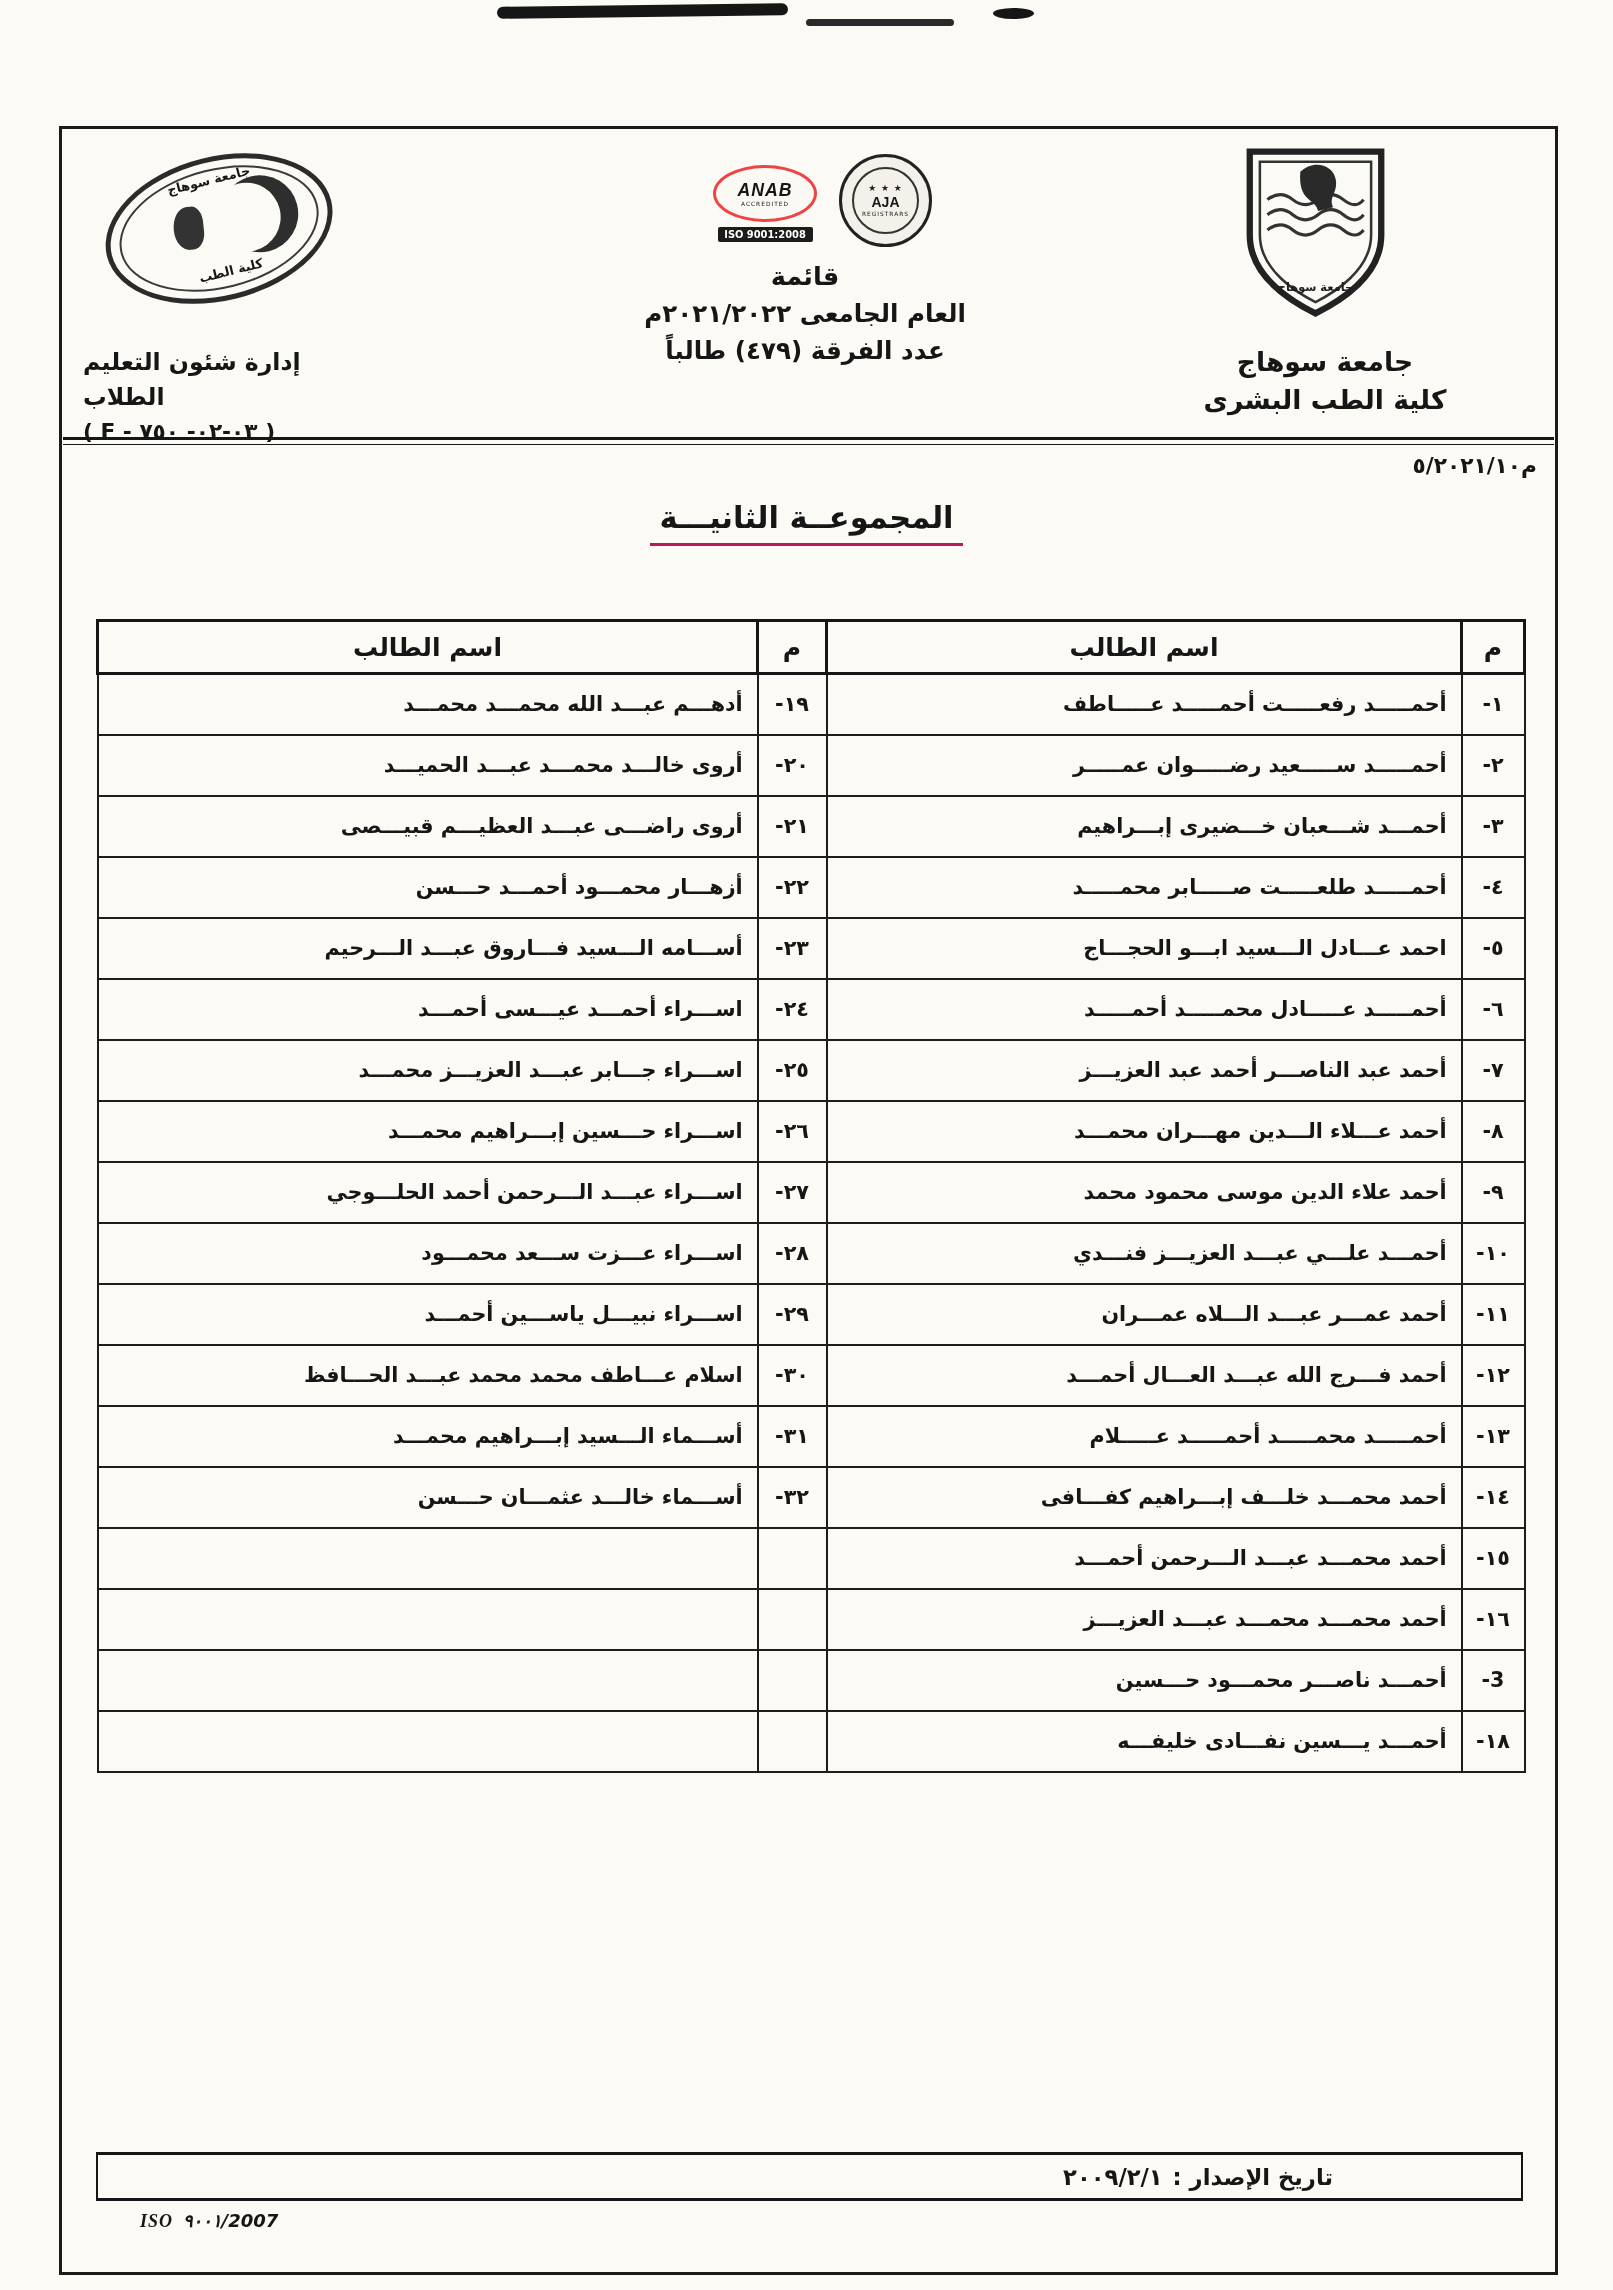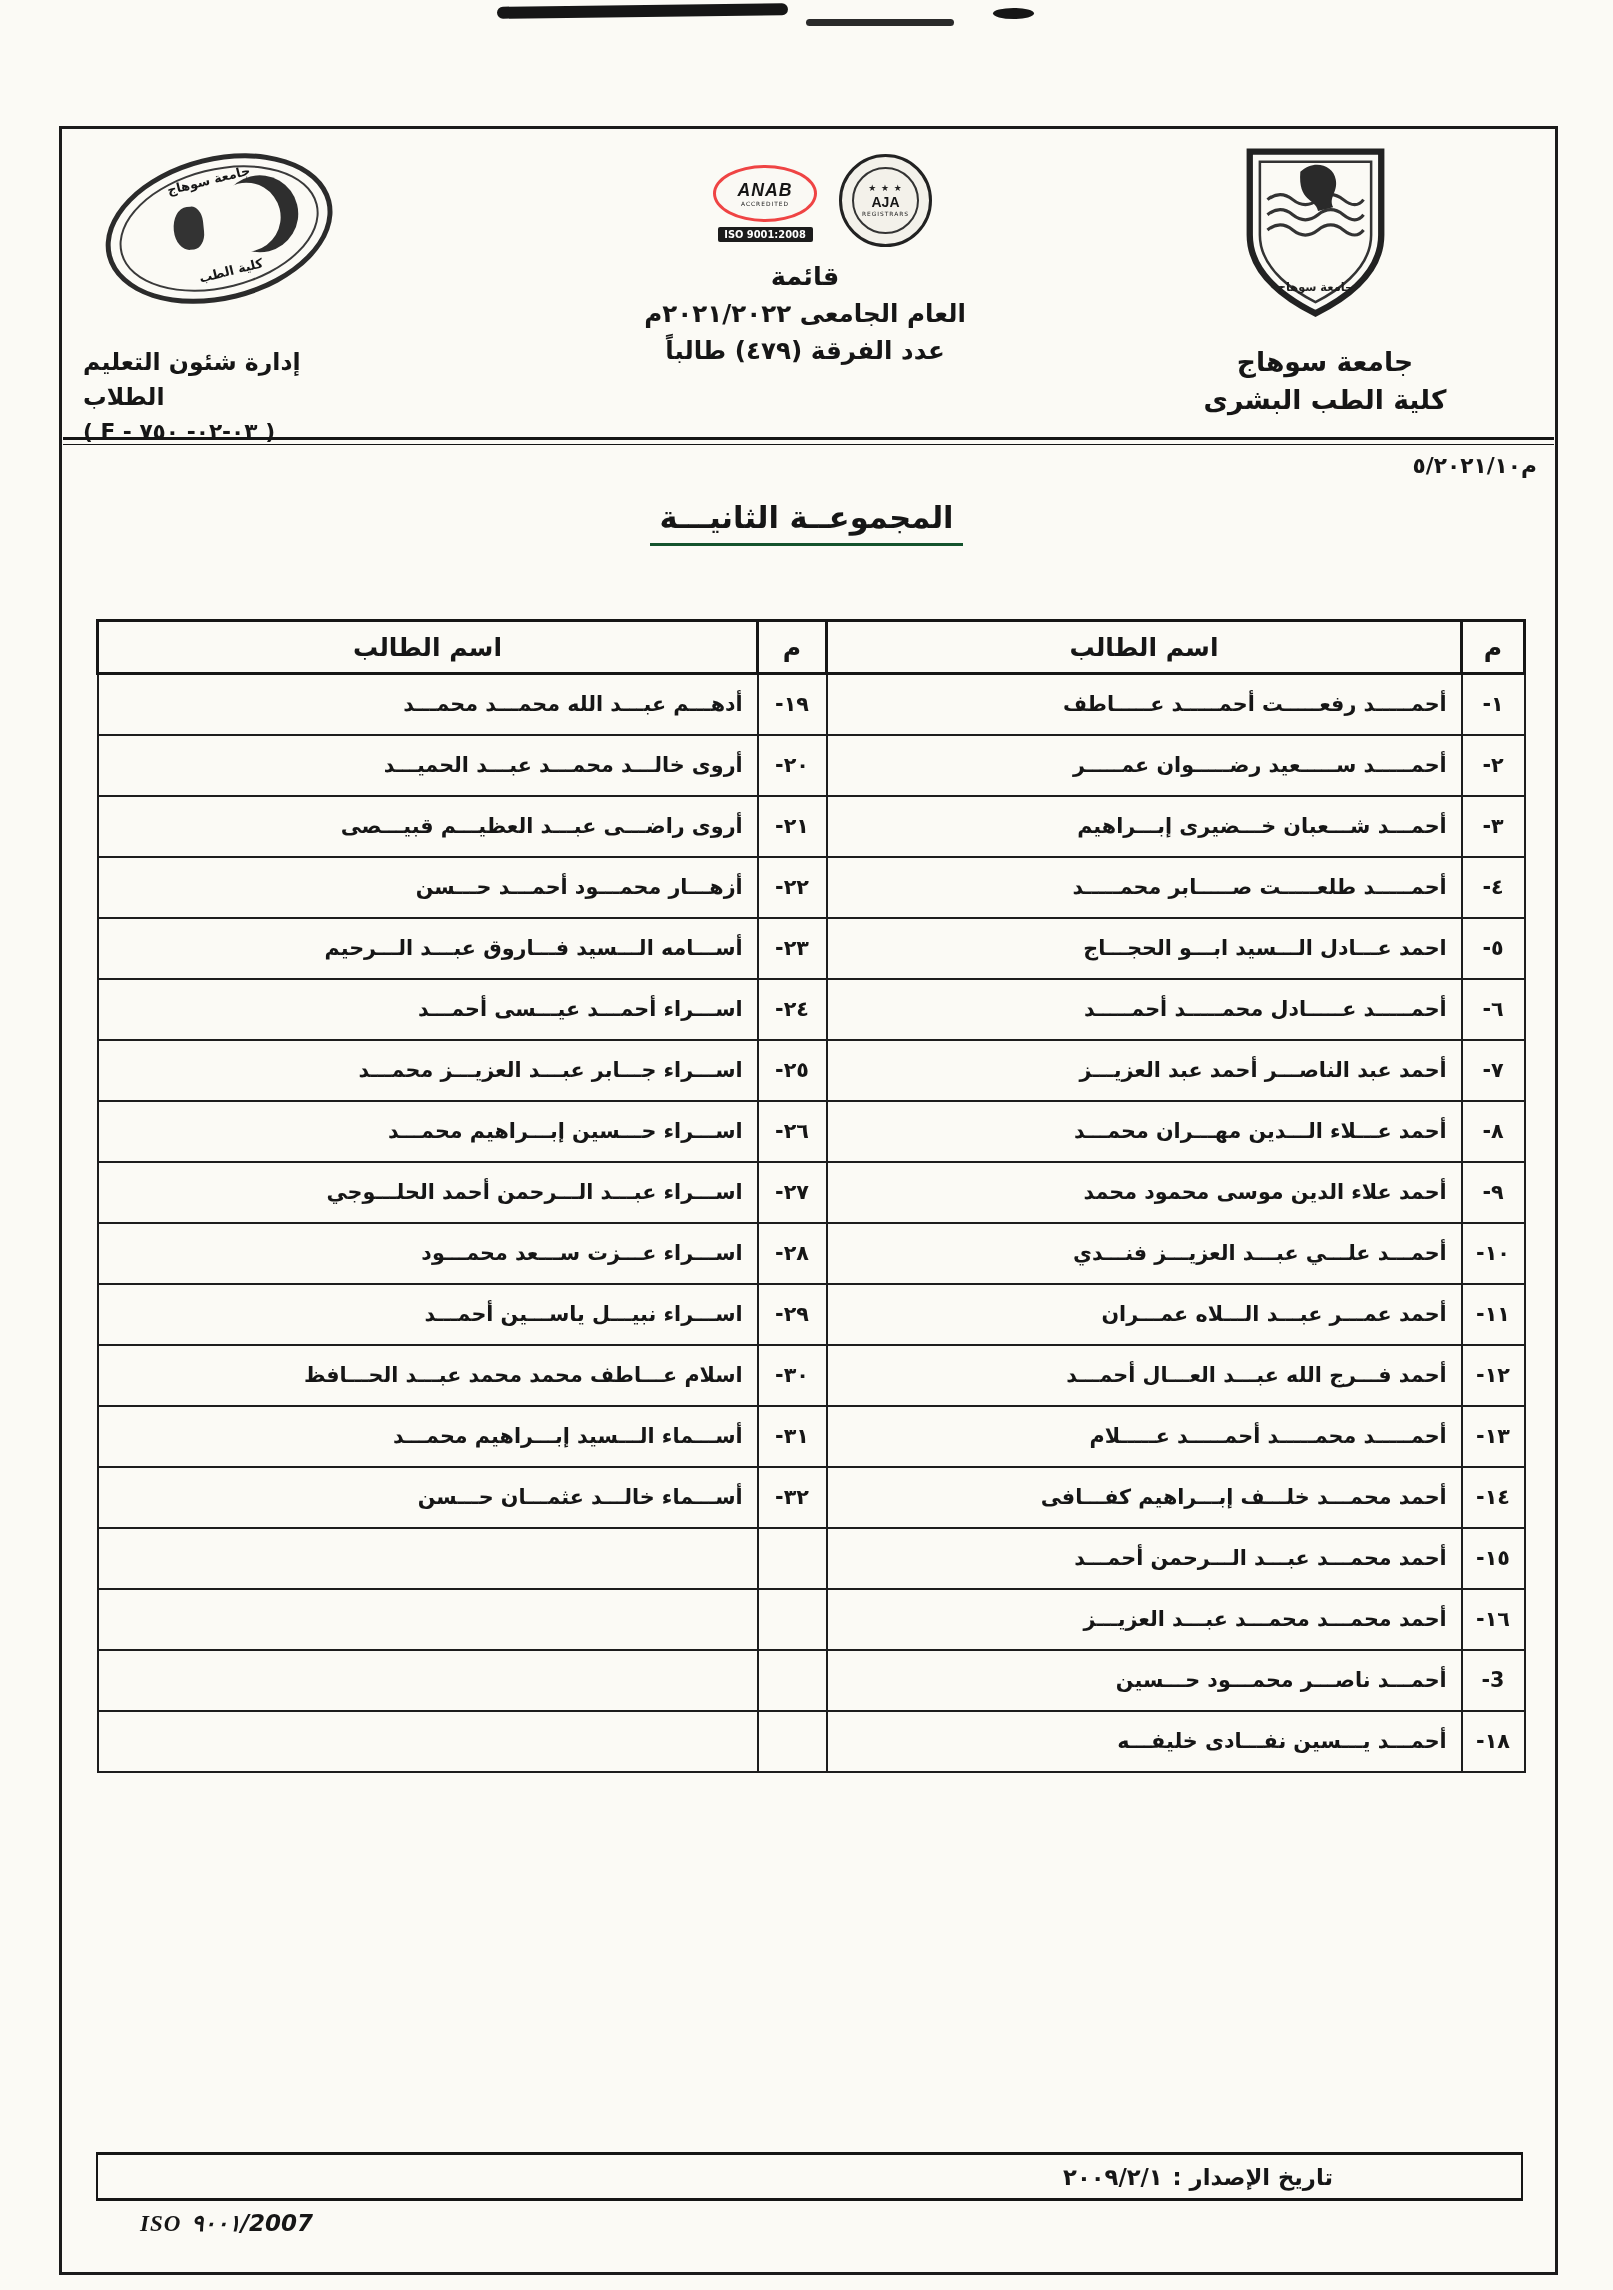--- a/index.html
+++ b/index.html
@@ -65,21 +65,21 @@
   .dept-line1 { font-size:23.6px; line-height:35px; }
   .dept-line2 { font-size:21.7px; line-height:33px; }
 
   
   .header-rule { position:absolute; left:63px; top:437px; width:1491px; height:7.9px;
                  border-top:3px solid #161616; border-bottom:1px solid #161616; }
   .date-line { position:absolute; left:1212px; top:453px; width:325px; text-align:right;
                font-size:21.7px; font-weight:bold; }
   .group-title { position:absolute; left:314px; top:500px; width:985px; text-align:center; }
   .group-title span { display:inline-block; font-size:30.5px; font-weight:bold;
-                      border-bottom:3px solid #14532d; padding:0 9.9px 7.9px; }
+                      border-bottom:3px solid #be185d; padding:0 9.9px 7.9px; }
 
   
   table.students { position:absolute; left:96px; top:619px; width:1427px;
                    border-collapse:collapse; table-layout:fixed; }
   .c-num  { width:63px; }
   .c-name { width:635px; }
   .c-num2 { width:69px; }
   .c-name2{ width:660px; }
   table.students th { height:53px; border:3px solid #161616; font-size:25px; font-weight:bold; text-align:center; }
   table.students td { height:61px; border:2px solid #1d1d1d; }
@@ -89,21 +89,21 @@
 
   
   .footer-bar { position:absolute; left:96px; top:2152px; width:1427px; height:49px;
                 border-top:3px solid #161616; border-bottom:3px solid #161616;
                 border-left:2px solid #161616; border-right:2px solid #161616;
                 display:flex; }
   .fcell { display:flex; align-items:center; justify-content:center; gap:9.9px;
            font-size:22.7px; font-weight:bold; }
   .fcell-issue { width:777px; border-left:2.5px solid #161616; }
   .fcell-date  { width:646px; }
-  .iso-line { position:absolute; left:140px; top:2210px; direction:ltr; font-size:23px;
+  .iso-line { position:absolute; left:140px; top:2210px; direction:ltr; font-size:18px;
               font-style:italic; display:flex; gap:9.9px; align-items:baseline; }
   .iso-word { font-family:"Liberation Serif","DejaVu Serif",serif; font-weight:bold; letter-spacing:1px; }
   .iso-num { font-weight:bold; }
 </style>
 </head>
 <body>
 
 <div class="artifact a1"></div>
 <div class="artifact a2"></div>
 <div class="artifact a3"></div>

